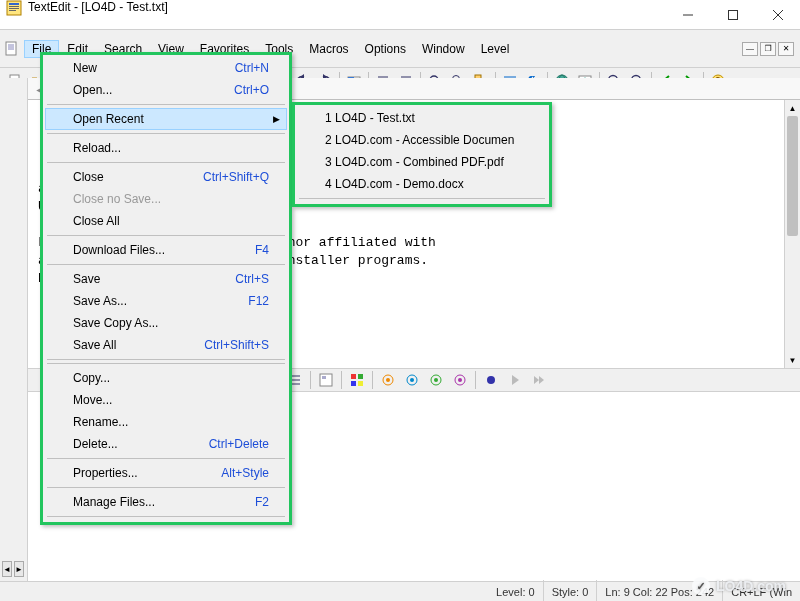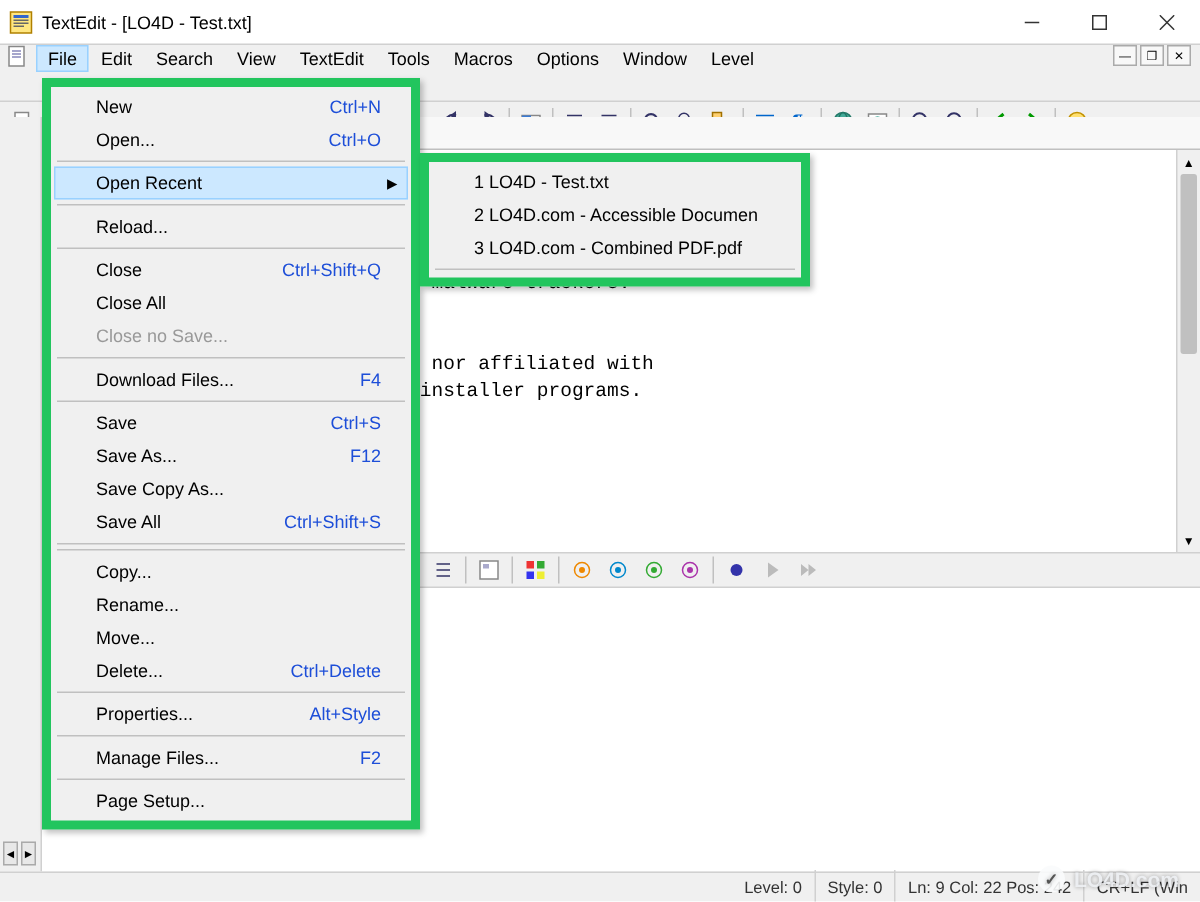--- a/index.html
+++ b/index.html
@@ -10,21 +10,21 @@
   width: 800px;
   height: 601px;
   overflow: hidden;
   position: relative;
 }
 .titlebar {
   height: 30px;
   background: #fff;
   border-bottom: 1px solid #d0d0d0;
   display: flex;
-  align-items: center;
+  align-items: flex-start;
   padding: 0 0 0 6px;
 }
 .titlebar .app-icon {
   width: 16px; height: 16px;
   margin-right: 6px;
   display: inline-flex;
   align-items: center;
   justify-content: center;
 }
 .titlebar .title-text {
@@ -42,21 +42,21 @@
   align-items: center;
   justify-content: center;
   font-size: 10px;
   color: #333;
 }
 
 .menubar {
   height: 38px;
   background: #f0f0f0;
   display: flex;
-  align-items: flex-start;
+  align-items: center;
   padding: 0 2px;
   border-bottom: 1px solid #d0d0d0;
   position: relative;
 }
 .menubar .doc-icon {
   width: 16px; height: 16px;
   margin: 0 4px 0 2px;
   display: inline-flex;
 }
 .menubar .menu-item {
@@ -225,24 +225,25 @@
   height: 100%;
   display: flex;
   align-items: center;
 }
 .statusbar .sb-filler { flex: 1; border-right: 1px solid #d0d0d0; }
 
 
 .dropdown {
   position: absolute;
   background: #f0f0f0;
-  border: 6px solid #22c55e;
+  border: 3px solid #22c55e;
   box-shadow: 2px 2px 4px rgba(0,0,0,0.25);
   padding: 2px;
   z-index: 100;
+  margin-left: 12px;
 }
 .dropdown .dd-item {
   display: flex;
   align-items: center;
   height: 22px;
   padding: 0 18px 0 28px;
   position: relative;
   white-space: nowrap;
 }
 .dropdown .dd-item.highlighted {
@@ -327,21 +328,21 @@
         <rect x="2" y="1" width="10" height="13" fill="#fff" stroke="#888"></rect>
         <line x1="4" y1="4" x2="10" y2="4" stroke="#88b"></line>
         <line x1="4" y1="6" x2="10" y2="6" stroke="#88b"></line>
         <line x1="4" y1="8" x2="10" y2="8" stroke="#88b"></line>
       </svg>
   </span>
   <span class="menu-item active">File</span>
   <span class="menu-item">Edit</span>
   <span class="menu-item">Search</span>
   <span class="menu-item">View</span>
-  <span class="menu-item">TextEdit</span>
+  <span class="menu-item">Favorites</span>
   <span class="menu-item">Tools</span>
   <span class="menu-item">Macros</span>
   <span class="menu-item">Options</span>
   <span class="menu-item">Window</span>
   <span class="menu-item">Level</span>
   <div class="mdi-controls">
     <div class="mdi-btn">—</div>
     <div class="mdi-btn">❐</div>
     <div class="mdi-btn">✕</div>
   </div>
@@ -612,26 +613,26 @@
     </div>
     <div class="dd-sep"></div>
     <div class="dd-item">
       <span class="dd-label">Reload...</span>
     </div>
     <div class="dd-sep"></div>
     <div class="dd-item">
       <span class="dd-label">Close</span>
       <span class="dd-shortcut">Ctrl+Shift+Q</span>
     </div>
-    <div class="dd-item">
-      <span class="dd-label">Close All</span>
-    </div>
     <div class="dd-item disabled">
       <span class="dd-label">Close no Save...</span>
     </div>
+    <div class="dd-item">
+      <span class="dd-label">Close All</span>
+    </div>
     <div class="dd-sep"></div>
     <div class="dd-item">
       <span class="dd-label">Download Files...</span>
       <span class="dd-shortcut">F4</span>
     </div>
     <div class="dd-sep"></div>
     <div class="dd-item">
       <span class="dd-label">Save</span>
       <span class="dd-shortcut">Ctrl+S</span>
     </div>
@@ -645,54 +646,54 @@
     <div class="dd-item">
       <span class="dd-label">Save All</span>
       <span class="dd-shortcut">Ctrl+Shift+S</span>
     </div>
     <div class="dd-sep"></div>
     <div class="dd-sep"></div>
     <div class="dd-item">
       <span class="dd-label">Copy...</span>
     </div>
     <div class="dd-item">
+      <span class="dd-label">Move...</span>
+    </div>
+    <div class="dd-item">
       <span class="dd-label">Rename...</span>
-    </div>
-    <div class="dd-item">
-      <span class="dd-label">Move...</span>
     </div>
     <div class="dd-item">
       <span class="dd-label">Delete...</span>
       <span class="dd-shortcut">Ctrl+Delete</span>
     </div>
     <div class="dd-sep"></div>
     <div class="dd-item">
       <span class="dd-label">Properties...</span>
       <span class="dd-shortcut">Alt+Style</span>
     </div>
     <div class="dd-sep"></div>
     <div class="dd-item">
       <span class="dd-label">Manage Files...</span>
       <span class="dd-shortcut">F2</span>
     </div>
     <div class="dd-sep"></div>
-    <div class="dd-item">
-      <span class="dd-label">Page Setup...</span>
-    </div>
   </div>
 
 <div class="dropdown" id="recent-dropdown" style="left:280px; top:102px; width:260px;">
     <div class="dd-item">
       <span class="dd-label">1 LO4D - Test.txt</span>
     </div>
     <div class="dd-item">
       <span class="dd-label">2 LO4D.com - Accessible Documen</span>
     </div>
     <div class="dd-item">
       <span class="dd-label">3 LO4D.com - Combined PDF.pdf</span>
+    </div>
+    <div class="dd-item">
+      <span class="dd-label">4 LO4D.com - Demo.docx</span>
     </div>
     <div class="dd-sep"></div>
   </div>
 
 <div class="watermark">
   <span class="wm-badge">✓</span>
   <span>LO4D.com</span>
 </div>
 
 </body></html>

